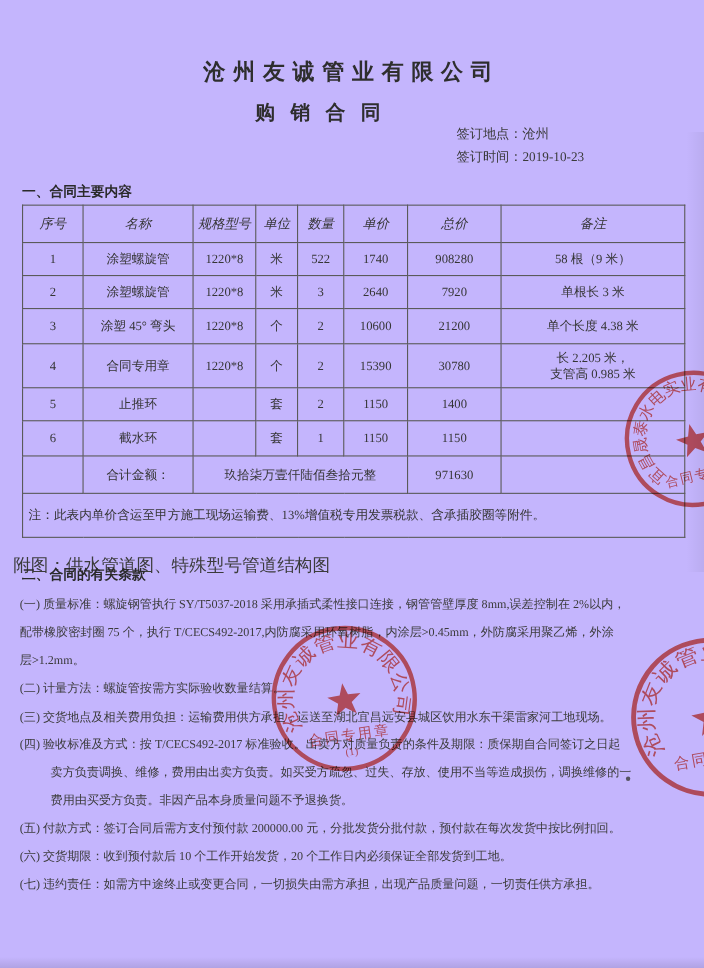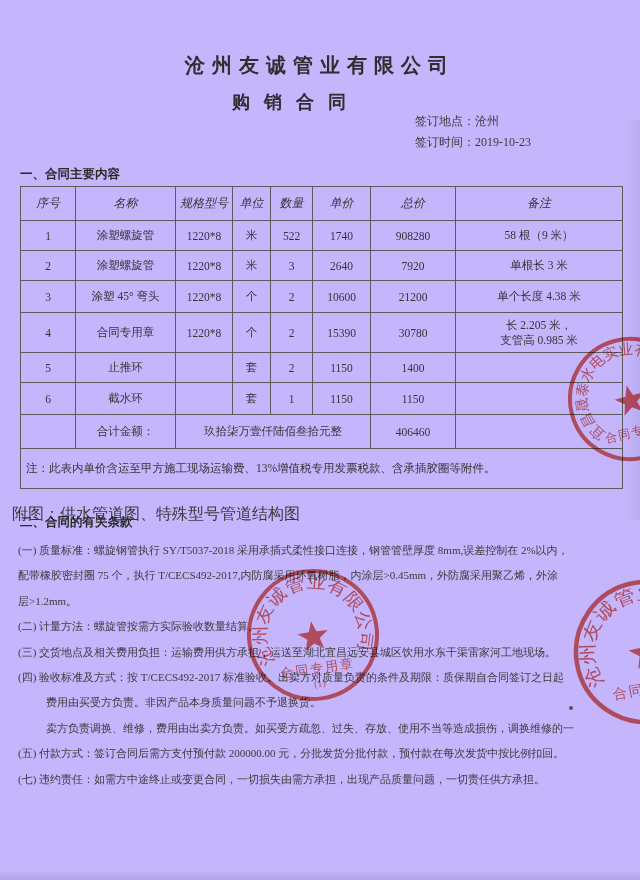--- a/index.html
+++ b/index.html
@@ -140,41 +140,42 @@
           <td>1150</td>
           <td>1150</td>
           <td></td>
         </tr>
       </tbody>
     <tbody>
       <tr class="total-row">
         <td></td>
         <td>合计金额：</td>
         <td colspan="4">玖拾柒万壹仟陆佰叁拾元整</td>
-        <td>406460</td>
+        <td>971630</td>
         <td></td>
       </tr>
       <tr class="note-row">
         <td colspan="8">注：此表内单价含运至甲方施工现场运输费、13%增值税专用发票税款、含承插胶圈等附件。</td>
       </tr>
     </tbody>
   </table>
 
   <div class="attach">附图：供水管道图、特殊型号管道结构图</div>
   <div class="sec-title sec2">二、合同的有关条款</div>
   <div class="terms" id="terms">
       <div class="tline">(一) 质量标准：螺旋钢管执行 SY/T5037-2018 采用承插式柔性接口连接，钢管管壁厚度 8mm,误差控制在 2%以内，</div>
       <div class="tline">配带橡胶密封圈 75 个，执行 T/CECS492-2017,内防腐采用环氧树脂，内涂层&gt;0.45mm，外防腐采用聚乙烯，外涂</div>
       <div class="tline">层&gt;1.2mm。</div>
       <div class="tline">(二) 计量方法：螺旋管按需方实际验收数量结算。</div>
       <div class="tline">(三) 交货地点及相关费用负担：运输费用供方承担，运送至湖北宜昌远安县城区饮用水东干渠雷家河工地现场。</div>
       <div class="tline">(四) 验收标准及方式：按 T/CECS492-2017 标准验收。出卖方对质量负责的条件及期限：质保期自合同签订之日起</div>
+      <div class="tline ind">卖方负责调换、维修，费用由出卖方负责。如买受方疏忽、过失、存放、使用不当等造成损伤，调换维修的一</div>
       <div class="tline ind">费用由买受方负责。非因产品本身质量问题不予退换货。</div>
-      <div class="tline ind">卖方负责调换、维修，费用由出卖方负责。如买受方疏忽、过失、存放、使用不当等造成损伤，调换维修的一</div>
       <div class="tline">(五) 付款方式：签订合同后需方支付预付款 200000.00 元，分批发货分批付款，预付款在每次发货中按比例扣回。</div>
+      <div class="tline">(六) 交货期限：收到预付款后 10 个工作开始发货，20 个工作日内必须保证全部发货到工地。</div>
       <div class="tline">(七) 违约责任：如需方中途终止或变更合同，一切损失由需方承担，出现产品质量问题，一切责任供方承担。</div>
     </div>
 
   <svg class="stamp" style="left:563px;top:332px;transform:rotate(-14deg);" width="134" height="134" viewBox="0 0 134 134">
     <defs>
       <path id="arcA" d="M 36.6,95.4 A 43,43 0 1 1 97.4,95.4" fill="none"></path>
     </defs>
     <circle cx="67" cy="67" r="60" fill="none" stroke="#de4f42" stroke-width="4"></circle>
     <text font-size="14.5" fill="#de4f42">
       <textPath href="#arcA" startOffset="50%" text-anchor="middle" lengthAdjust="spacingAndGlyphs" textLength="200">宜昌晟泰水电实业有限责任公司</textPath>

